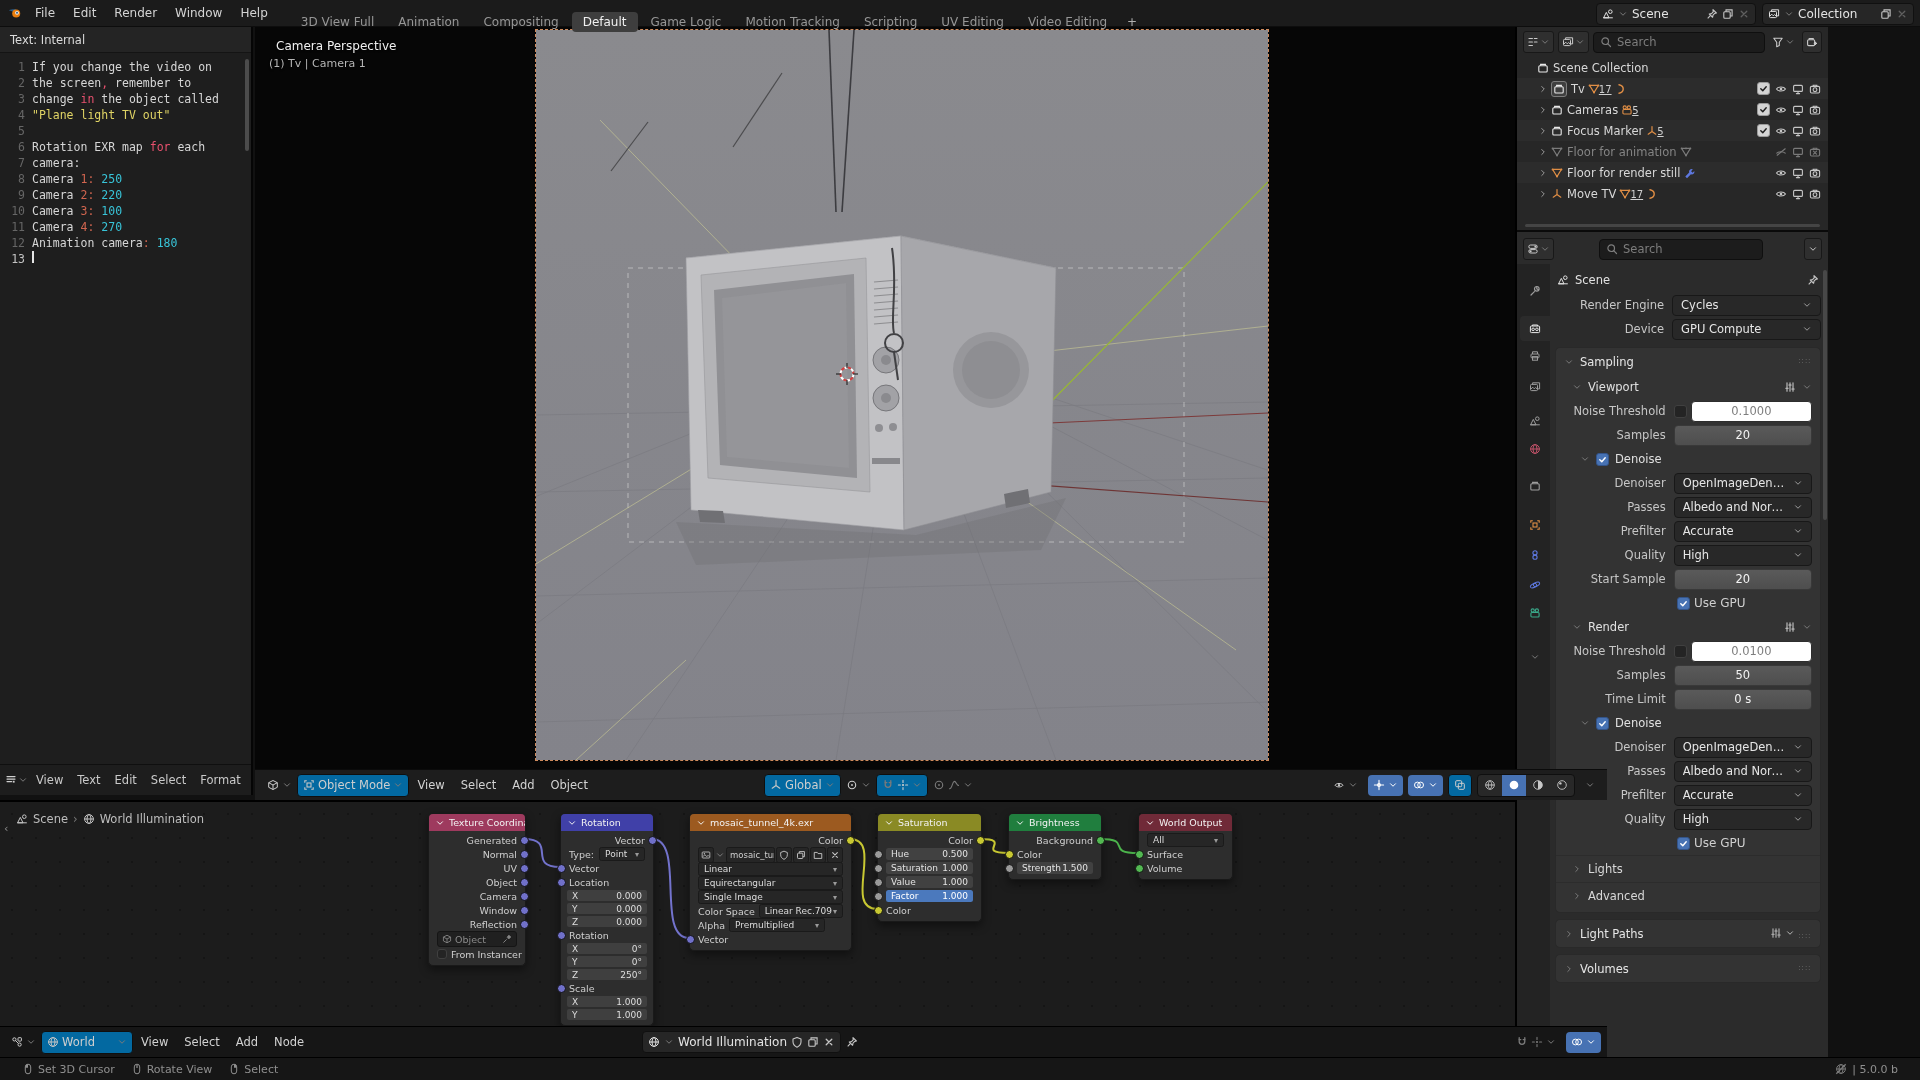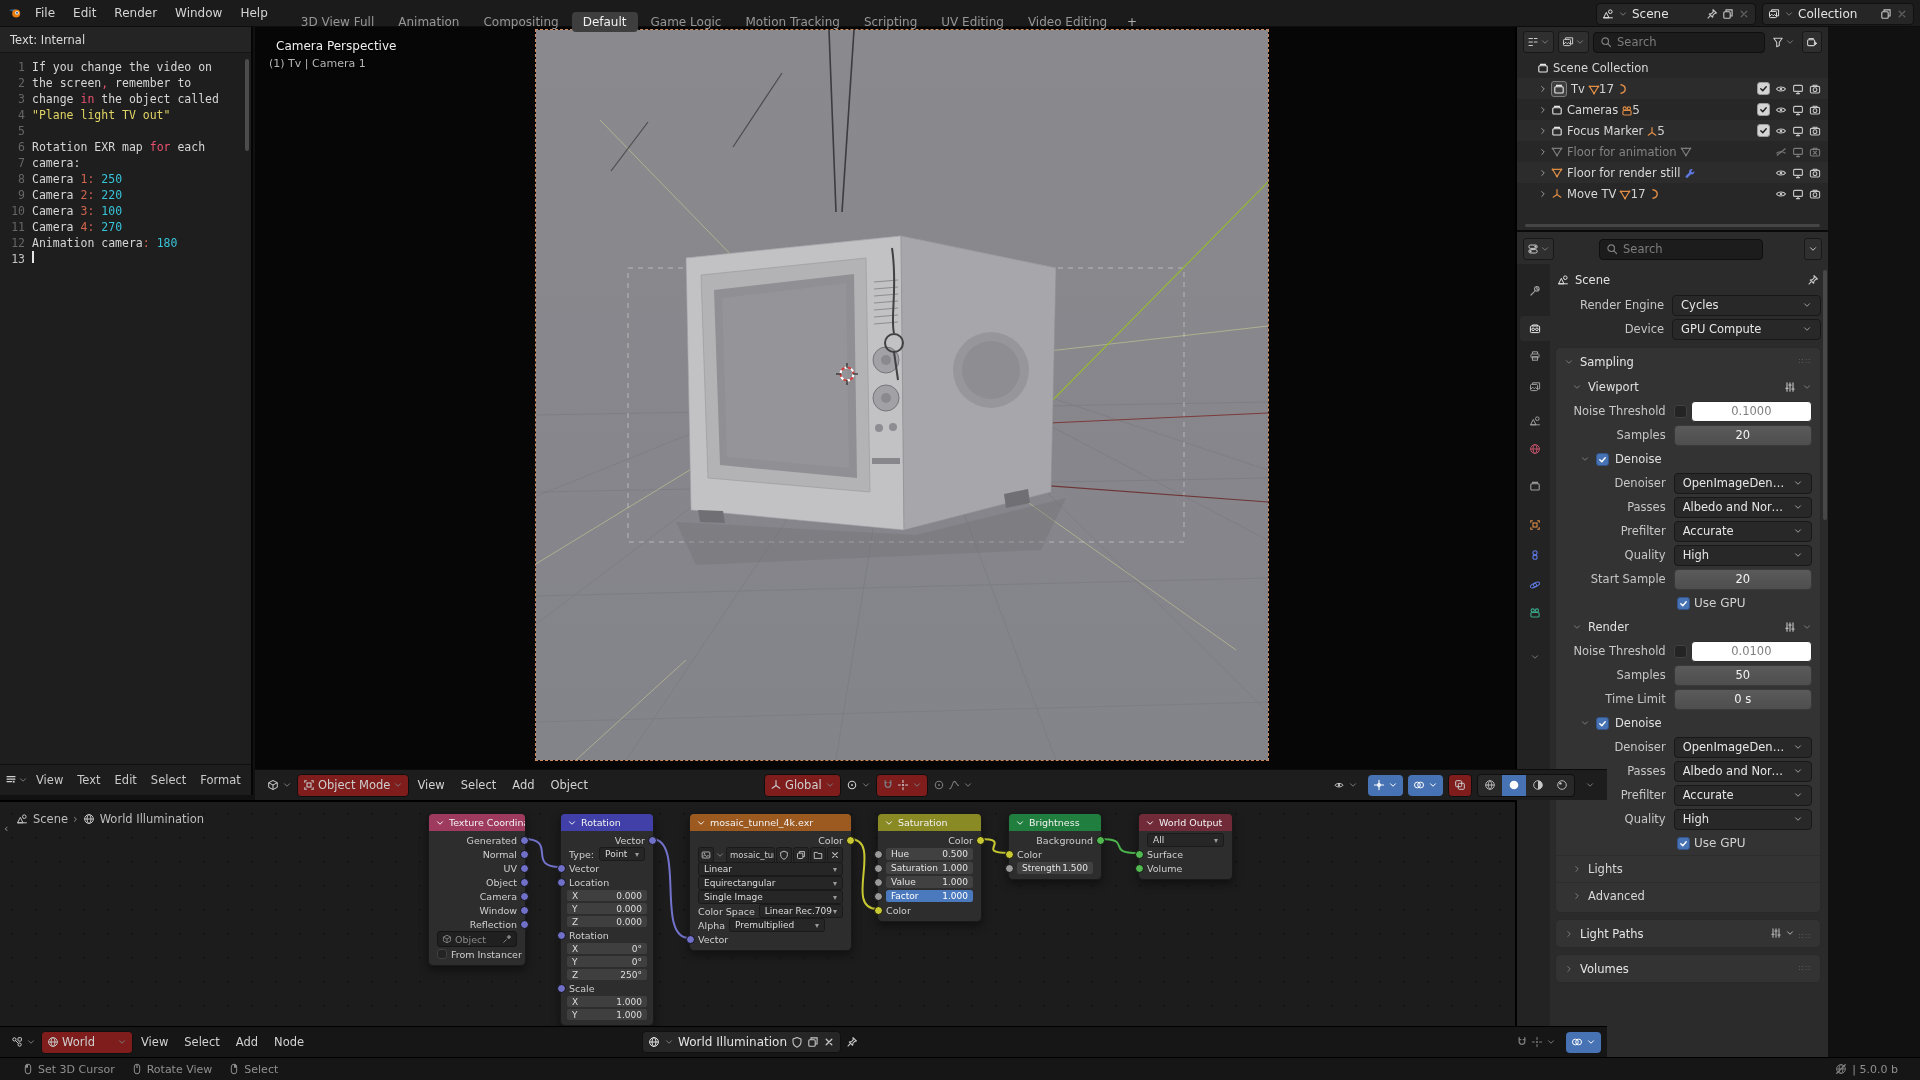--- a/index.html
+++ b/index.html
@@ -45,21 +45,21 @@
   .camframe{position:absolute;left:281px;top:3px;width:732px;height:730px;background:linear-gradient(#8a8a8e,#83838a);
             outline:1px dashed #cf8a5c;}
   .vp-title{position:absolute;left:21px;top:12px;color:#f0f0f0;font-size:12px;text-shadow:0 1px 2px rgba(0,0,0,.8);}
   .vp-sub{position:absolute;left:14px;top:30px;color:#b5b5b5;font-size:11px;text-shadow:0 1px 2px rgba(0,0,0,.8);}
   .vp-collapse{position:absolute;left:1340px;top:32px;color:#9a9a9a;font-size:11px;}
   .vp-btn{position:absolute;left:1312px;width:27px;height:27px;border-radius:50%;background:rgba(42,42,42,.88);
           display:flex;align-items:center;justify-content:center;color:#d2d2d2;}
   .vp-head{position:absolute;bottom:0;left:0;right:0;height:30px;background:#1d1d1d;border-top:1px solid #0b0b0b;
            display:flex;align-items:center;padding:0 7px;z-index:3;}
   .hbtn{display:inline-flex;align-items:center;gap:3px;height:21px;padding:0 5px;border-radius:4px;color:#cecece;font-size:11.5px;white-space:nowrap;}
-  .hbtn.boxed{background:#7f1d1d;border:1px solid #0f0f0f;}
+  .hbtn.boxed{background:#0369a1;border:1px solid #0f0f0f;}
   .hbtn.blue{background:#4772b3;color:#fff;}
   .hmenu{padding:0 8px;color:#d2d2d2;font-size:11.5px;}
   .segwrap{display:flex;background:#282828;border:1px solid #0f0f0f;border-radius:4px;overflow:hidden;}
   .segbtn{width:24px;height:21px;display:flex;align-items:center;justify-content:center;color:#c8c8c8;}
   .segbtn.on{background:#4772b3;color:#fff;}
 
   
   .nodeed{position:absolute;left:0;top:800px;width:1607px;height:257px;background:#1c1c1c;border-top:2px solid #000;
           box-sizing:border-box;overflow:hidden;
           background-image:radial-gradient(circle,#151515 1px,transparent 1.2px);background-size:24px 24px;}
@@ -96,21 +96,21 @@
   .iconbtn.boxed{background:#2f2f2f;border:1px solid #181818;}
   .searchbox{flex:1;display:flex;align-items:center;gap:5px;height:19px;background:#1c1c1c;border:1px solid #0f0f0f;
              border-radius:4px;padding:0 6px;color:#7d7d7d;font-size:11.5px;}
   .outl-row{display:flex;align-items:center;height:21px;padding-right:5px;font-size:11.5px;color:#d8d8d8;}
   .outl-row:nth-child(even){background:#2c2c2c;}
   .outl-row .lbl{margin-left:4px;}
   .outl-row.muted{color:#848484;}
   .exp{width:16px;display:flex;justify-content:center;color:#9a9a9a;flex:none;}
   .tgl{width:17px;display:flex;justify-content:center;color:#c6c6c6;flex:none;}
   .badge{display:inline-flex;align-items:flex-end;margin-left:3px;}
-  .badge .cnt{font-size:12px;color:#d0d0d0;margin-left:-1px;}
+  .badge .cnt{font-size:10px;color:#d0d0d0;margin-left:-1px;text-decoration:underline;}
   .activebox{display:inline-flex;padding:1px;background:#3f3f3f;border:1px solid #7d7d7d;border-radius:3px;}
   .outl-scroll{position:absolute;bottom:3px;left:8px;right:8px;height:3px;background:#454545;border-radius:2px;}
 
   .props{position:absolute;top:207px;left:0;right:0;bottom:0;background:#2b2b2b;}
   .props-head{height:30px;display:flex;align-items:center;gap:5px;padding:0 6px;}
   .ptabs{position:absolute;left:0;top:30px;bottom:0;width:33px;background:#232323;}
   .ptab{position:absolute;left:3px;width:30px;height:25px;border-radius:4px 0 0 4px;display:flex;align-items:center;justify-content:center;color:#9d9d9d;}
   .ptab.active{background:#2b2b2b;color:#eee;}
   .pcontent{position:absolute;left:33px;top:30px;right:0;bottom:0;padding:2px 7px 0 5px;overflow:hidden;}
   .pcrumb{display:flex;align-items:center;height:27px;gap:6px;color:#e2e2e2;font-size:11.5px;padding:0 2px;}

